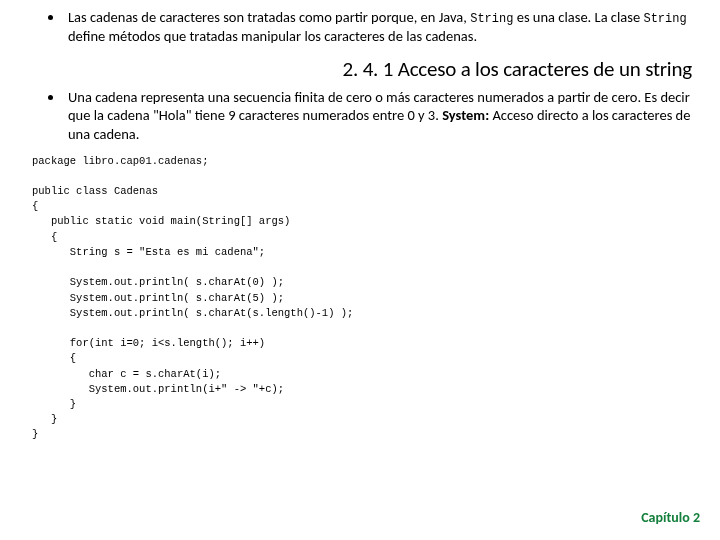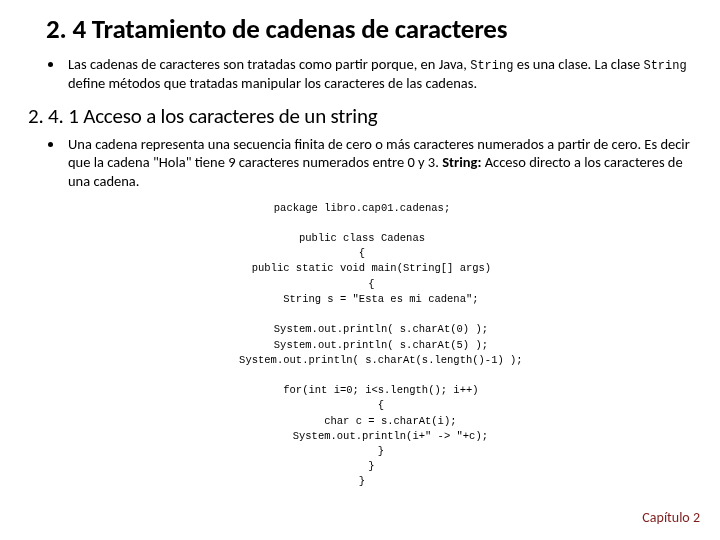--- a/index.html
+++ b/index.html
@@ -30,61 +30,60 @@
     font-size: 14.5px;
     line-height: 1.28;
     margin-left: 14px;
     padding-left: 4px;
   }
   h2.subtitle {
     font-size: 21px;
     font-weight: 400;
     margin: 4px 0 6px 0;
     letter-spacing: -0.2px;
+    text-align: right;
   }
   .code-inline {
     font-family: "Courier New", Courier, monospace;
     font-size: 12px;
   }
   pre.code {
     font-family: "Courier New", Courier, monospace;
     font-size: 10.5px;
     line-height: 1.45;
     white-space: pre;
     margin: 8px 0 0 4px;
-    text-align: center;
   }
   .chapter {
     position: absolute;
     right: 20px;
     bottom: 14px;
-    color: #7f1d1d;
-    font-weight: 400;
+    color: #15803d;
+    font-weight: 700;
     font-size: 14px;
   }
   b { font-weight: 700; }
 </style>
 </head>
 <body>
 
 <div class="slide">
 
-  <h1 class="title">2. 4 Tratamiento de cadenas de caracteres</h1>
 
   <ul class="bullets">
     <li>
       <span>Las cadenas de caracteres son tratadas como partir porque, en Java, </span><span class="code-inline">String</span><span> es una clase. La clase </span><span class="code-inline">String</span><span> define métodos que tratadas manipular los caracteres de las cadenas.</span>
     </li>
   </ul>
 
   <h2 class="subtitle">2. 4. 1 Acceso a los caracteres de un string</h2>
 
   <ul class="bullets">
     <li>
-      <span>Una cadena representa una secuencia finita de cero o más caracteres numerados a partir de cero. Es decir que la cadena "Hola" tiene 9 caracteres numerados entre 0 y 3. </span><b>String:</b><span> Acceso directo a los caracteres de una cadena.</span>
+      <span>Una cadena representa una secuencia finita de cero o más caracteres numerados a partir de cero. Es decir que la cadena "Hola" tiene 9 caracteres numerados entre 0 y 3. </span><b>System:</b><span> Acceso directo a los caracteres de una cadena.</span>
     </li>
   </ul>
 
   <pre class="code">package libro.cap01.cadenas;
 
 public class Cadenas
 {
    public static void main(String[] args)
    {
       String s = "Esta es mi cadena";

